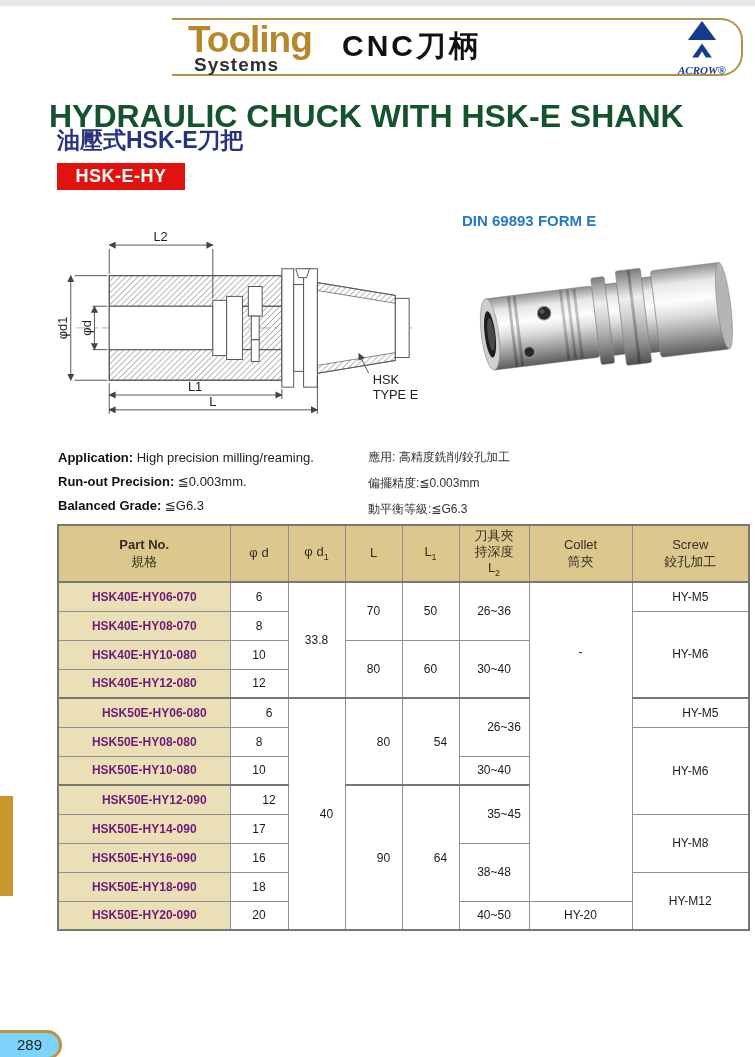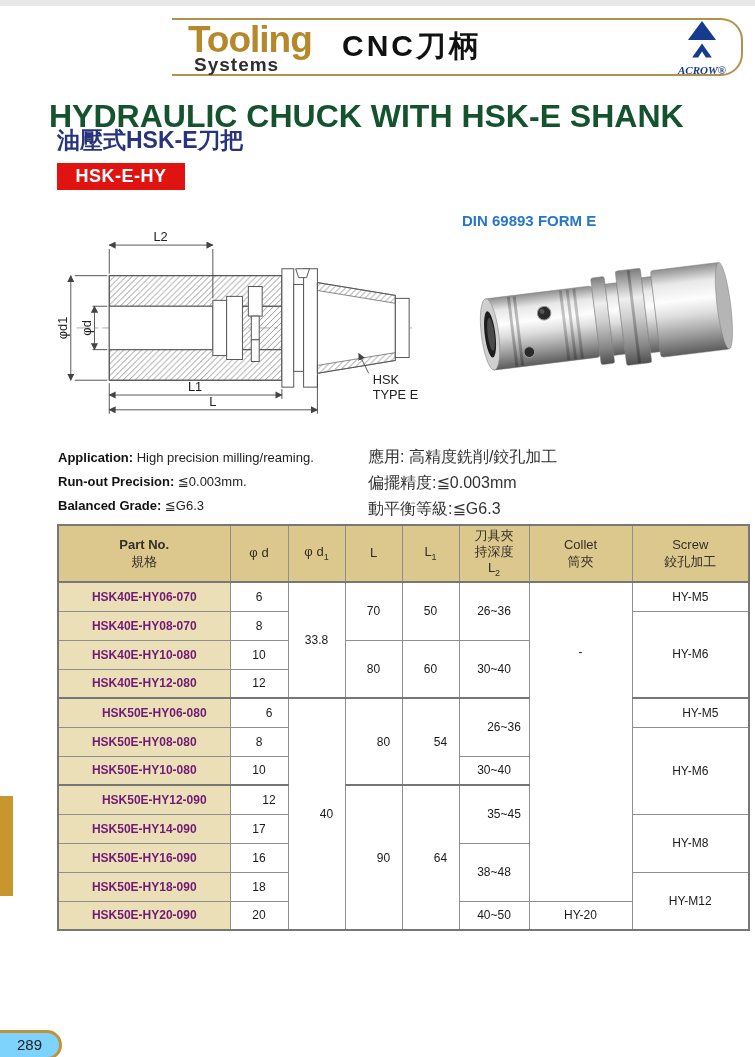--- a/index.html
+++ b/index.html
@@ -27,21 +27,21 @@
 
   
   .diagram { position:absolute; left:55px; top:222px; }
   .din-caption { position:absolute; left:462px; top:206px; font-size:15px; font-weight:bold; color:#2577c8; }
   .photo { position:absolute; left:465px; top:228px; }
 
   
   .specs-en { position:absolute; left:58px; top:444px; font-size:13px; color:#222; }
   .specs-en .line { margin-bottom:9px; }
   .specs-en .lab { font-weight:bold; color:#111; }
-  .specs-zh { position:absolute; left:368px; top:438px; font-size:16px; color:#333; line-height:26px; }
+  .specs-zh { position:absolute; left:368px; top:438px; font-size:12px; color:#333; line-height:26px; }
 
   
   .spec-table { position:absolute; left:57px; top:518px; border-collapse:collapse; table-layout:fixed;
     width:691px; border:2px solid #777; font-size:12px; color:#1a1a1a; }
   .spec-table th, .spec-table td { border:1px solid #8f8f8f; text-align:center; vertical-align:middle; padding:0; }
   .spec-table thead tr { height:57px; }
   .spec-table thead th { background:#dcc78d; font-weight:normal; color:#332f28; font-size:13px;
     border-bottom:2px solid #777; line-height:1.25; }
   .spec-table thead th .b { font-weight:bold; }
   .spec-table tbody tr { height:29px; }

